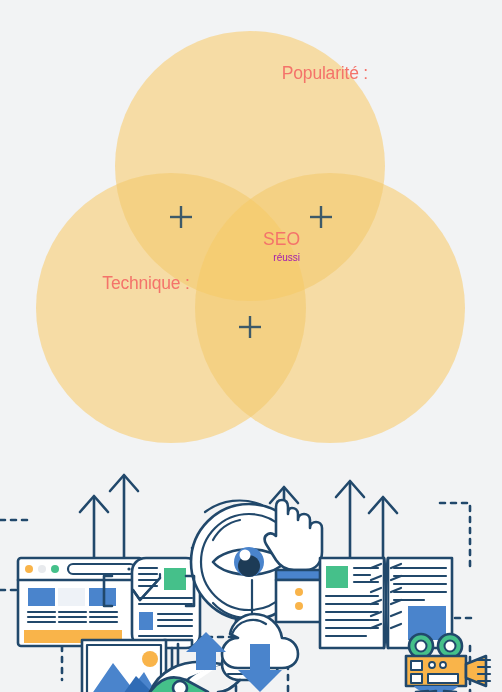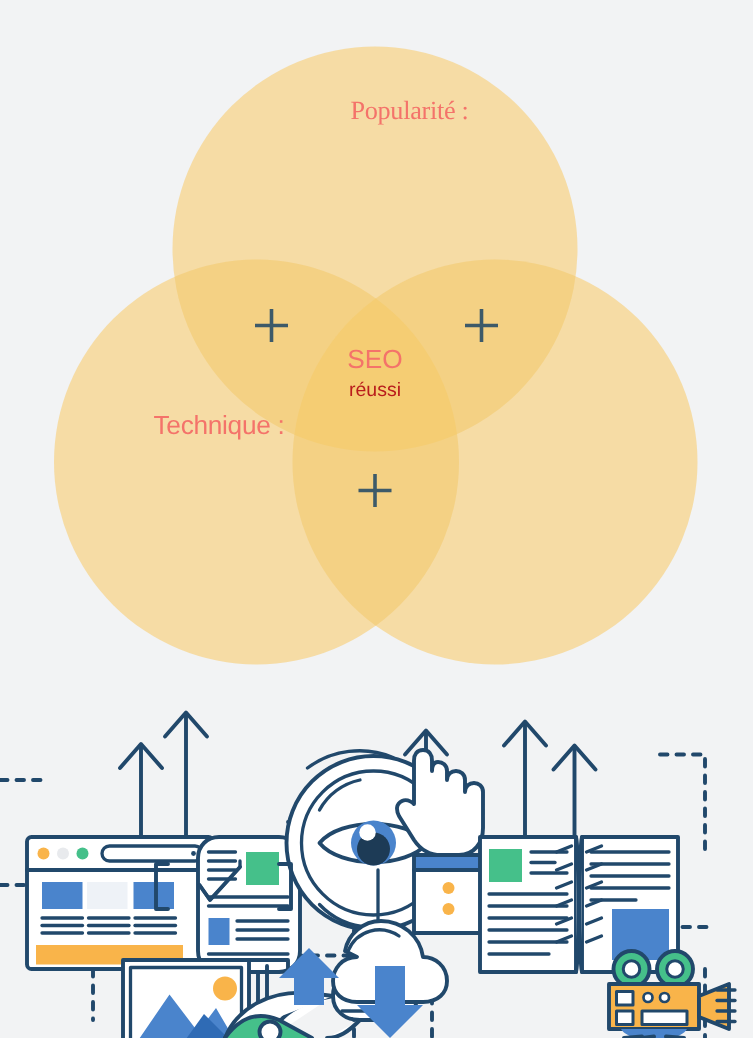--- a/index.html
+++ b/index.html
@@ -41,54 +41,53 @@
     font-size: 17.5px;
     line-height: 1.35;
     margin-bottom: 1px;
     letter-spacing: -0.2px;
   }
 
   #label-popularite {
     left: 178px;
     top: 62px;
     width: 190px;
-    text-align: center;
-    font-family: Liberation Serif, serif;
+    text-align: right;
   }
   #label-technique {
     left: 56px;
     top: 272px;
     width: 180px;
     text-align: center;
   }
   #label-contenu {
     left: 290px;
     top: 272px;
     width: 182px;
     text-align: right;
   }
   #label-contenu .cat-title { text-align: right; }
 
   #label-seo {
     position: absolute;
     left: 200px;
     top: 228px;
     width: 100px;
-    text-align: center;
+    text-align: right;
   }
   #label-seo .seo-main {
     display: block;
     color: #f4736a;
     font-size: 17.5px;
     line-height: 1.3;
   }
   #label-seo .seo-sub {
     display: block;
-    color: #b91c1c;
-    font-size: 13px;
+    color: #a21caf;
+    font-size: 10px;
     line-height: 1.4;
   }
 
   
   #illustration {
     position: absolute;
     left: 0;
     top: 448px;
     width: 502px;
     height: 244px;

